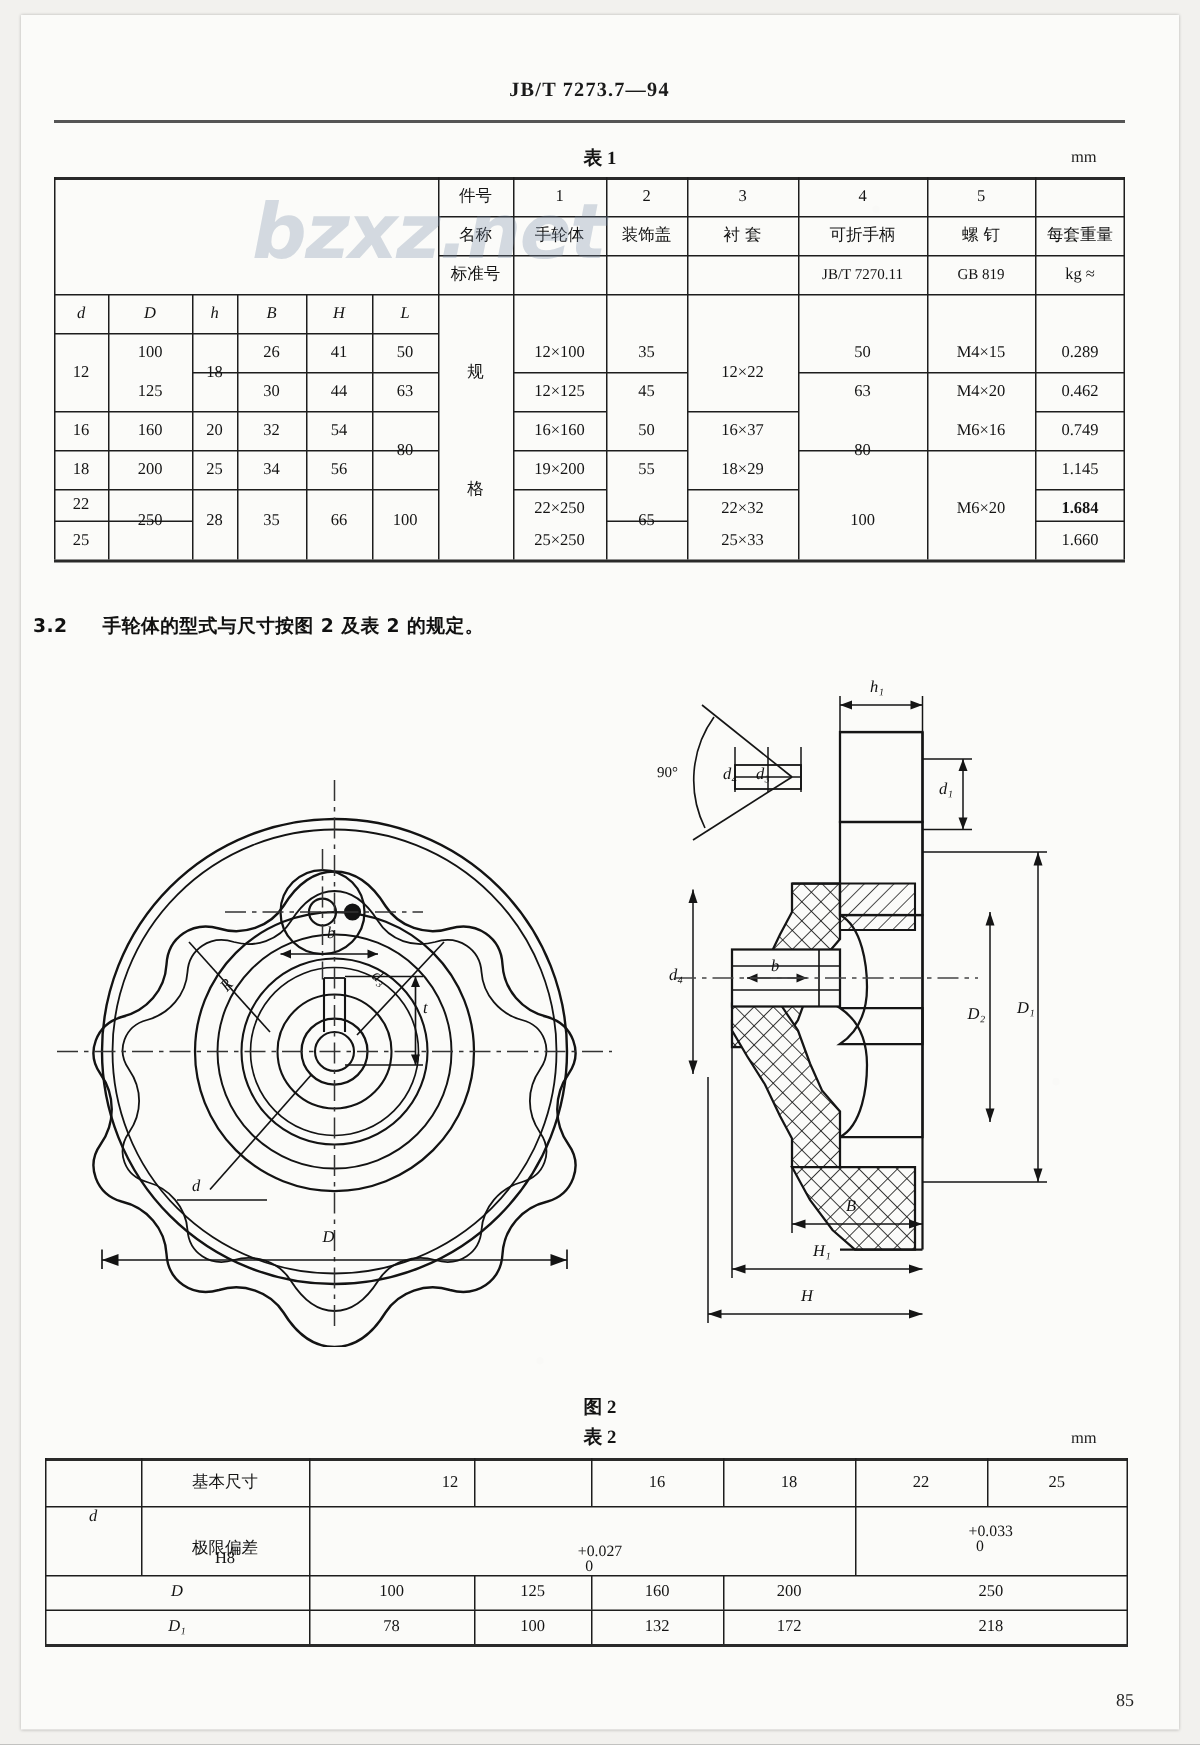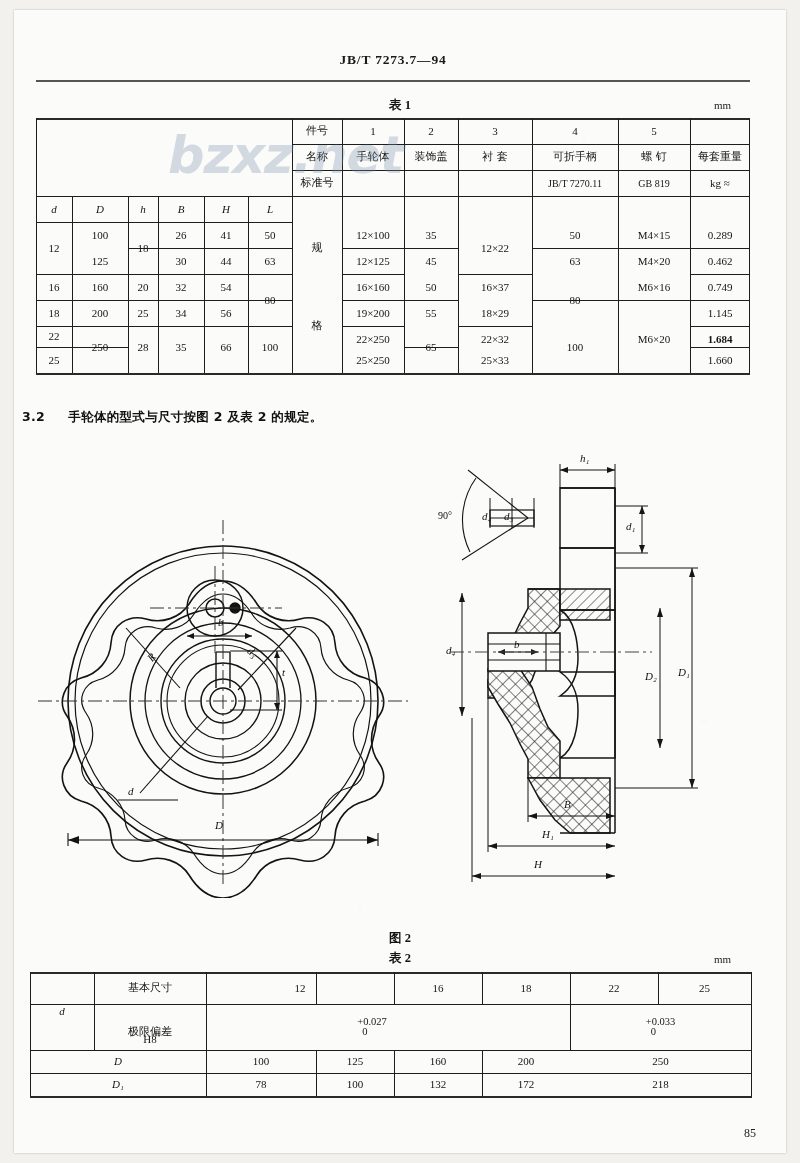--- a/index.html
+++ b/index.html
@@ -678,21 +678,21 @@
     <div class="cell cn" style="left:64px; top:0; width:112px; height:32px;">基本尺寸</div>
     <div class="cell" style="left:176px; top:0; width:188px; height:32px;">12</div>
     <div class="cell" style="left:364px; top:0; width:88px;  height:32px;">16</div>
     <div class="cell" style="left:452px; top:0; width:88px;  height:32px;">18</div>
     <div class="cell" style="left:540px; top:0; width:88px;  height:32px;">22</div>
     <div class="cell" style="left:628px; top:0; width:93px;  height:32px;">25</div>
 
     <div class="cell cn" style="left:64px; top:48px; width:112px; height:24px;">极限偏差</div>
     <div class="cell" style="left:64px; top:56px; width:112px; height:22px;">H8</div>
 
-    <div class="cell" style="left:160px; top:32px; width:364px; height:46px;">
+    <div class="cell" style="left:188px; top:32px; width:364px; height:46px;align-items:flex-end;">
       <span class="tolbox">
         <span class="t">+0.027</span>
         <span class="b">0</span>
       </span>
     </div>
     <div class="cell" style="left:540px; top:32px; width:181px; height:46px;">
       <span class="tolbox">
         <span class="t">+0.033</span>
         <span class="b">0</span>
       </span>

